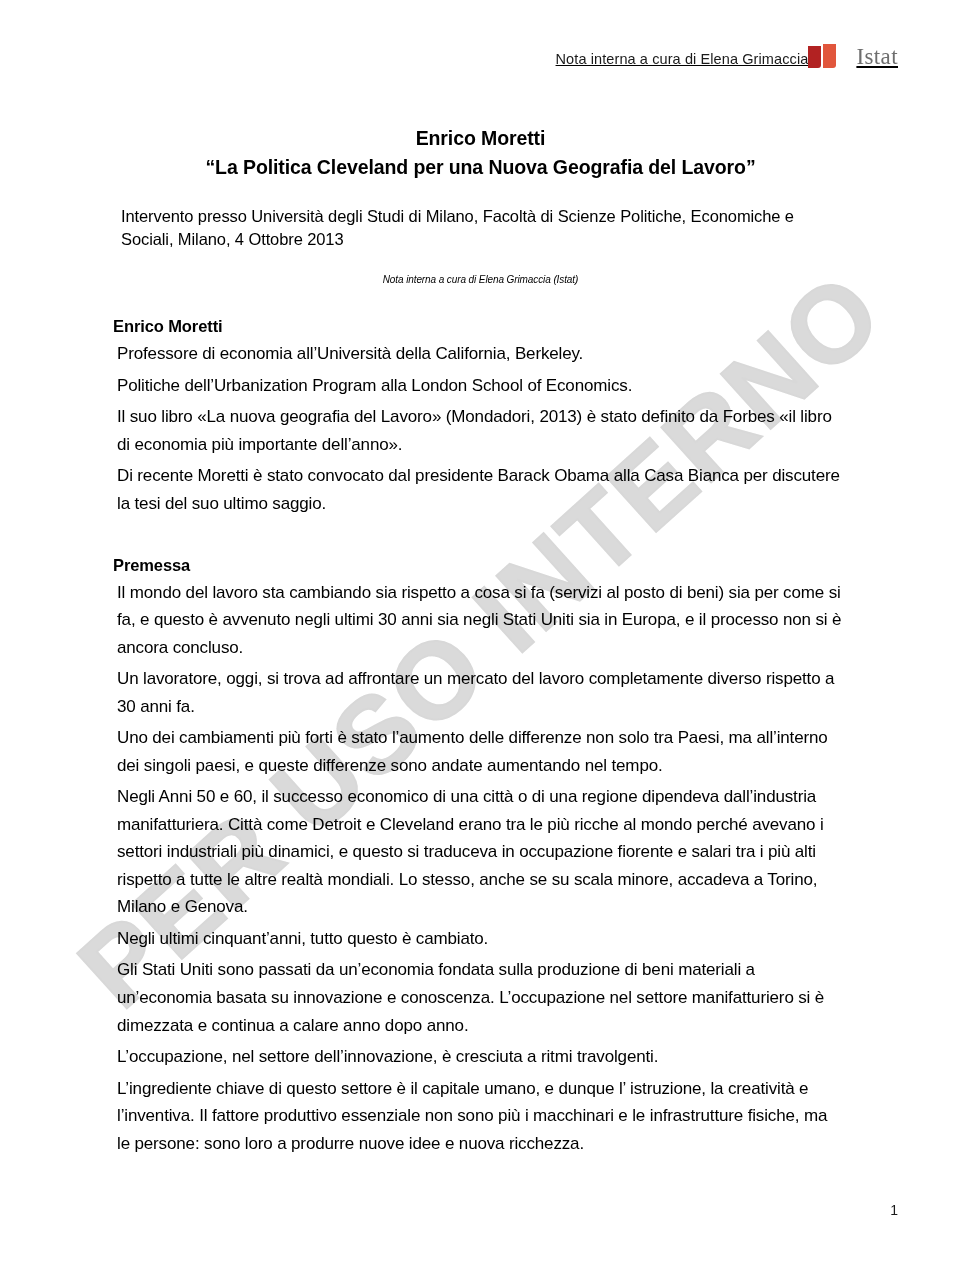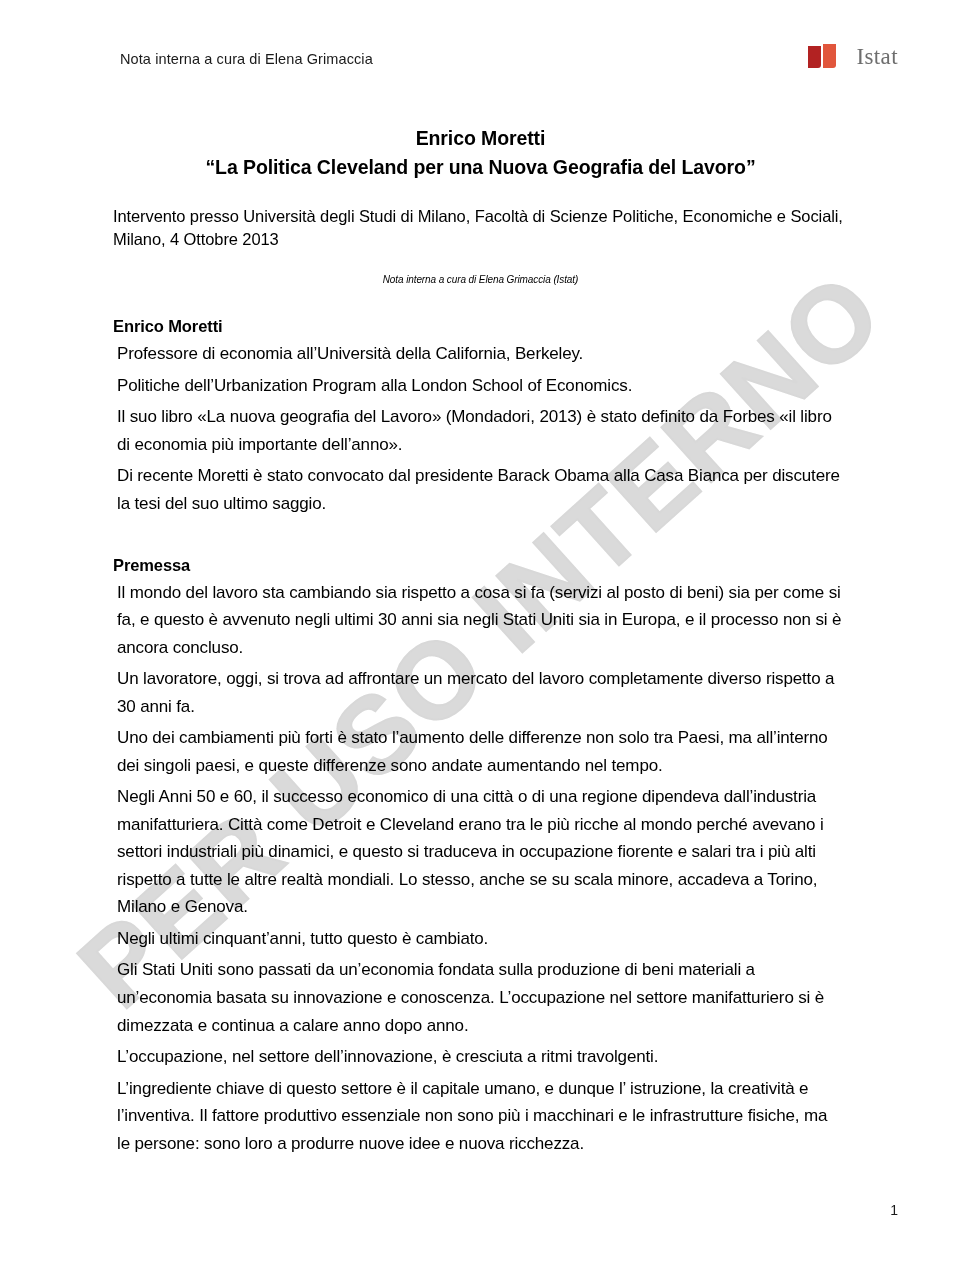--- a/index.html
+++ b/index.html
@@ -40,21 +40,22 @@
   
   .header {
     position: absolute;
     top: 50px;
     left: 120px;
     right: 62px;
     height: 36px;
     z-index: 2;
     display: flex;
     align-items: flex-start;
-    justify-content: space-between;
+    justify-content: flex-end;
+    text-decoration: underline;
   }
   .header-note {
     font-size: 14.5px;
     color: #1a1a1a;
     line-height: 1.3;
     letter-spacing: .1px;
   }
   .logo {
     display: flex;
     align-items: center;
@@ -98,21 +99,21 @@
     text-align: center;
     font-size: 19.5px;
     font-weight: 700;
     line-height: 1.5;
     letter-spacing: -.1px;
     margin: 0;
   }
   .doc-title .line2 { display: block; }
 
   .event-line {
-    margin: 22px 0 0 0;
+    margin: 22px 0 0 8px;
     font-size: 16.5px;
     line-height: 1.45;
     text-align: left;
     letter-spacing: -.1px;
   }
   .byline {
     margin: 22px 0 0 0;
     text-align: center;
     font-style: italic;
     font-size: 10px;

